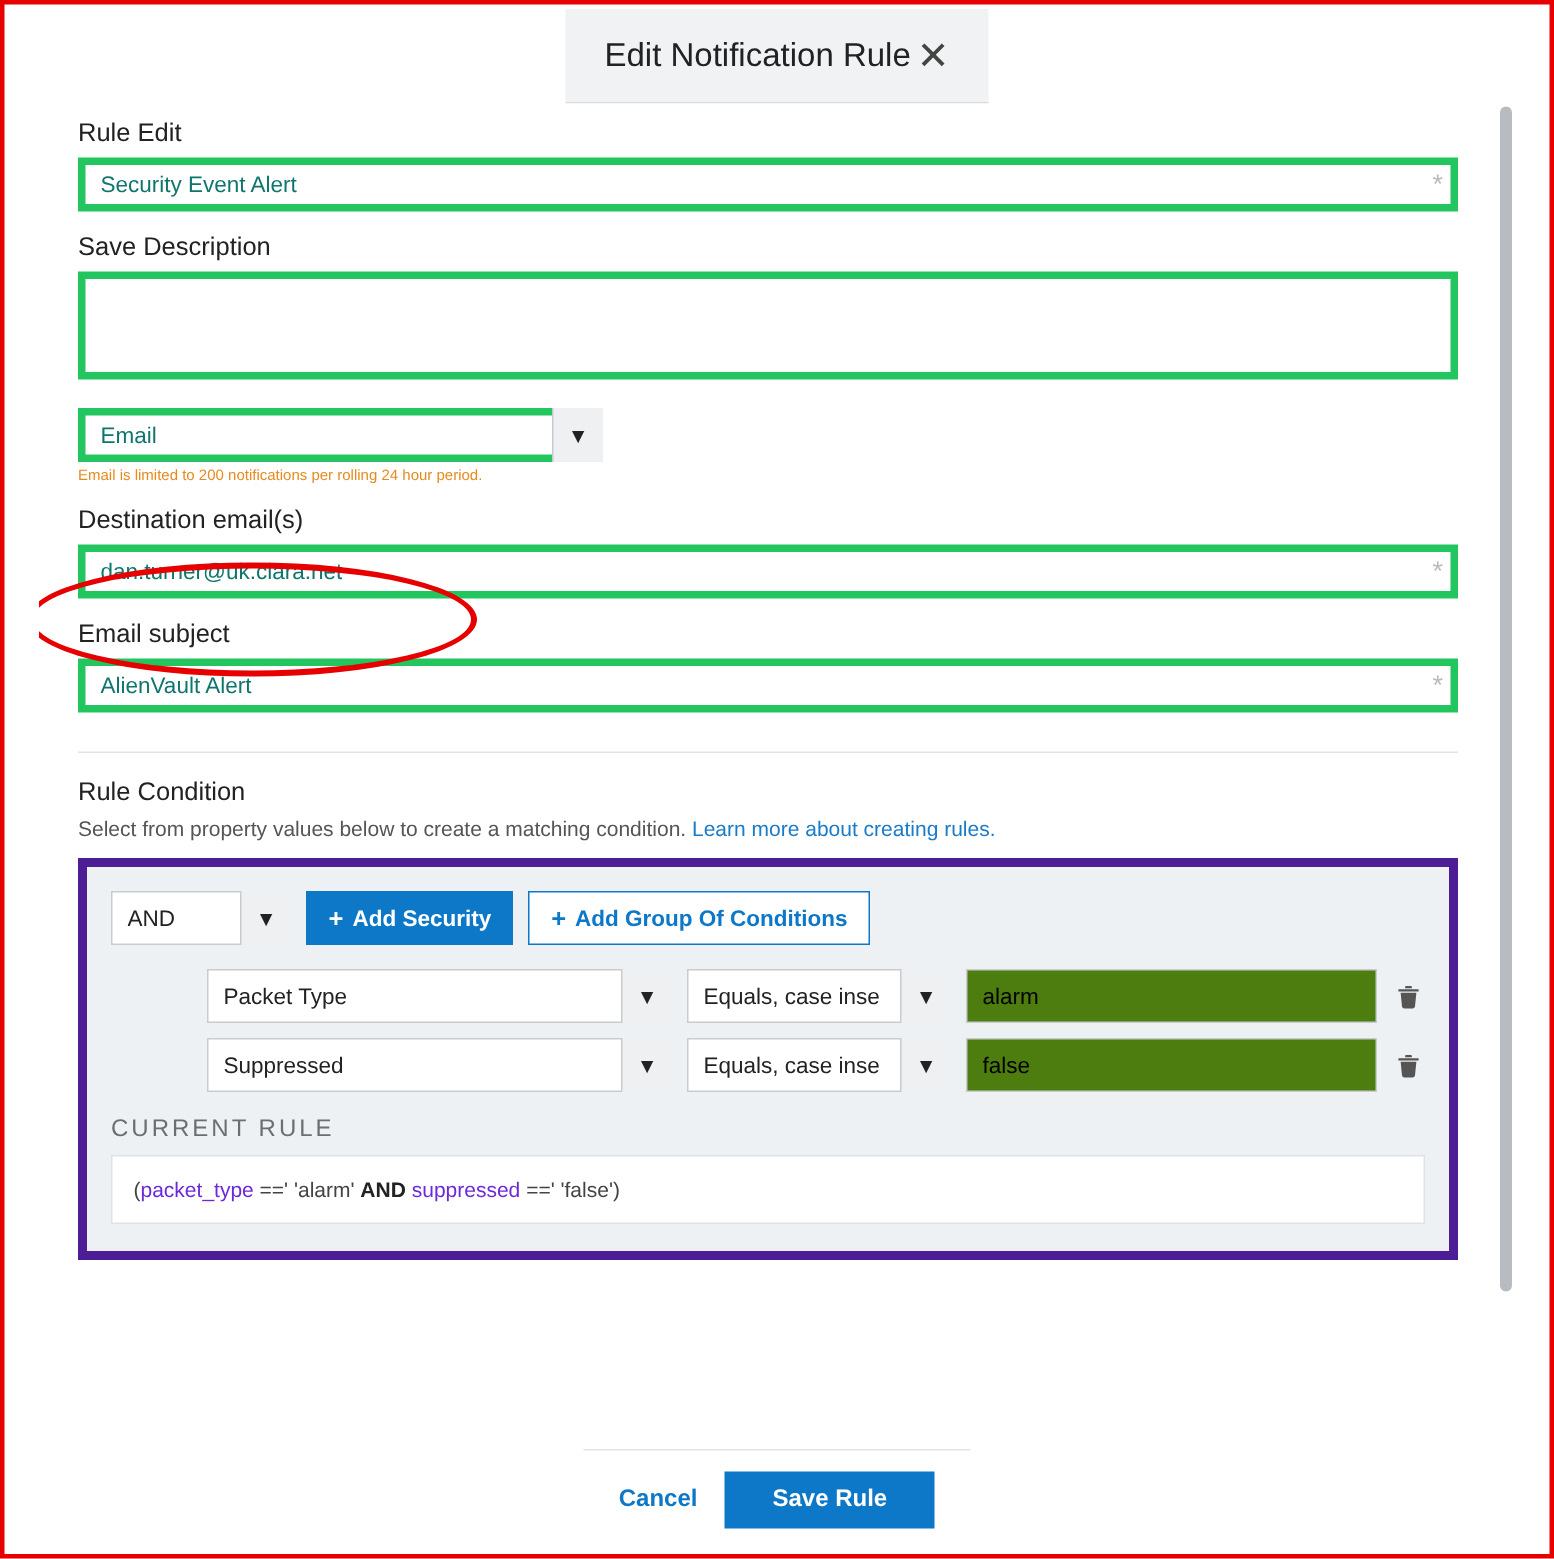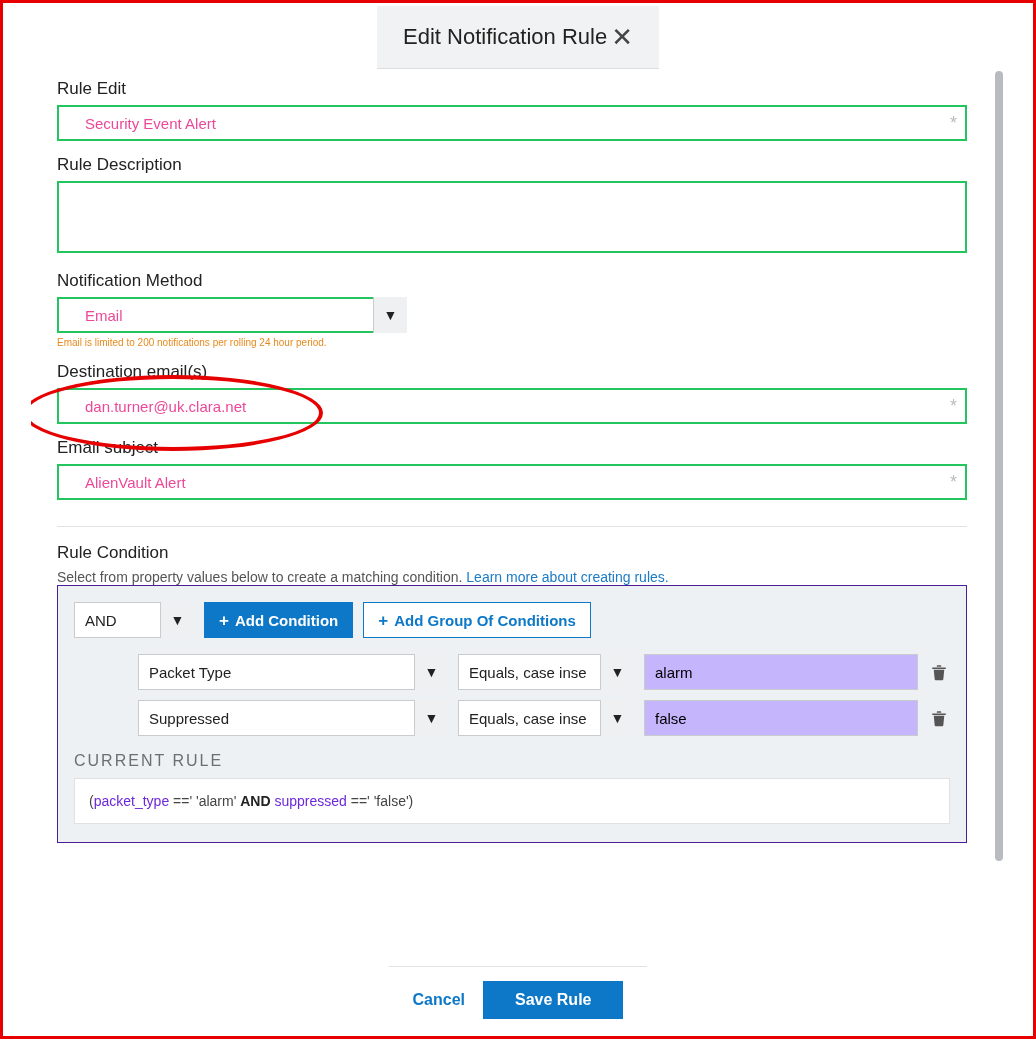--- a/index.html
+++ b/index.html
@@ -68,25 +68,25 @@
   .form-group { margin-bottom: 14px; }
   .form-label {
     display: block;
     font-size: 17px;
     color: #222;
     font-weight: 400;
     margin-bottom: 6px;
   }
   .text-input, .textarea-input, .select-input {
     width: 100%;
-    border: 2px solid #22c55e;
+    border: 5px solid #22c55e;
     background: #fff;
     font-size: 15px;
-    color: #ec4899;
-    padding: 8px 26px;
+    color: #0f766e;
+    padding: 8px 10px;
     height: 36px;
   }
   .textarea-input { height: 72px; resize: none; }
   .req-star {
     position: relative;
   }
   .req-star::after {
     content: "*";
     position: absolute;
     right: 10px;
@@ -125,22 +125,22 @@
     margin: 26px 0 16px 0;
   }
   .section-sub {
     font-size: 14px;
     color: #555;
     margin-top: 2px;
   }
   .section-sub a { color: #1a7bc7; text-decoration: none; }
   .cond-panel {
     background: #eef1f3;
-    border: 1px solid #4c1d95;
-    margin-top: 0;
+    border: 6px solid #4c1d95;
+    margin-top: 12px;
     padding: 16px 16px 18px 16px;
   }
   .cond-toolbar { display: flex; gap: 10px; align-items: center; margin-bottom: 16px; }
   .inline-select {
     position: relative;
   }
   .inline-select input {
     border: 1px solid #c8ccce;
     background: #fff;
     height: 36px;
@@ -161,21 +161,21 @@
     gap: 6px;
   }
   .btn-primary { background: #0d78c7; color: #fff; border-color: #0d78c7; }
   .btn-outline { background: #fff; color: #0d78c7; border-color: #0d78c7; }
   .btn .plus { font-weight: 900; font-size: 17px; line-height: 1; }
   .cond-rows { padding-left: 28px; }
   .cond-row { display: flex; gap: 10px; align-items: center; margin-bottom: 10px; padding-left: 36px; }
   .cond-row .inline-select.prop input { width: 310px; }
   .cond-row .inline-select.op input { width: 176px; }
   .cond-row .val-input {
-    border: 1px solid #c8ccce; background:#c4b5fd; height:36px; padding:0 10px; font-size:15px; width: 274px;
+    border: 1px solid #c8ccce; background:#4d7c0f; height:36px; padding:0 10px; font-size:15px; width: 274px;
   }
   .trash {
     width: 22px; height: 22px; color:#555; cursor:pointer; display:flex; align-items:center; justify-content:center;
   }
   .trash svg { width: 18px; height: 18px; fill:#555; }
   .current-rule-label {
     font-size: 16px;
     letter-spacing: 2px;
     color: #6a6f73;
     margin: 16px 0 8px 0;
@@ -233,26 +233,25 @@
       <div class="annot-ellipse" style="left:-8px; top:306px; width:300px; height:76px;"></div>
 
       <div class="form-group">
         <label class="form-label">Rule Edit</label>
         <div class="req-star">
           <input class="text-input" value="Security Event Alert" style="">
         </div>
       </div>
 
       <div class="form-group">
-        <label class="form-label">Rule Description</label>
+        <label class="form-label">Save Description</label>
         <textarea class="textarea-input" style=""></textarea>
       </div>
 
       <div class="form-group">
-        <label class="form-label">Notification Method</label>
         <div class="select-wrap">
           <input class="text-input method-select" readonly="" value="Email" style="">
           <div class="chev">▼</div>
         </div>
         <div class="helper-text">Email is limited to 200 notifications per rolling 24 hour period.</div>
       </div>
 
       <div class="form-group">
         <label class="form-label">Destination email(s)</label>
         <div class="req-star">
@@ -276,21 +275,21 @@
         </div>
 
         <div class="cond-panel">
           <div class="cond-toolbar">
             <div class="inline-select">
               <input readonly="" value="AND" style="">
               <div class="chev-btn">▼</div>
             </div>
             <button class="btn btn-primary">
               <span class="plus">+</span>
-              <span>Add Condition</span>
+              <span>Add Security</span>
             </button>
             <button class="btn btn-outline">
               <span class="plus">+</span>
               <span>Add Group Of Conditions</span>
             </button>
           </div>
 
           <div class="cond-rows">
 
             <div class="cond-row">

